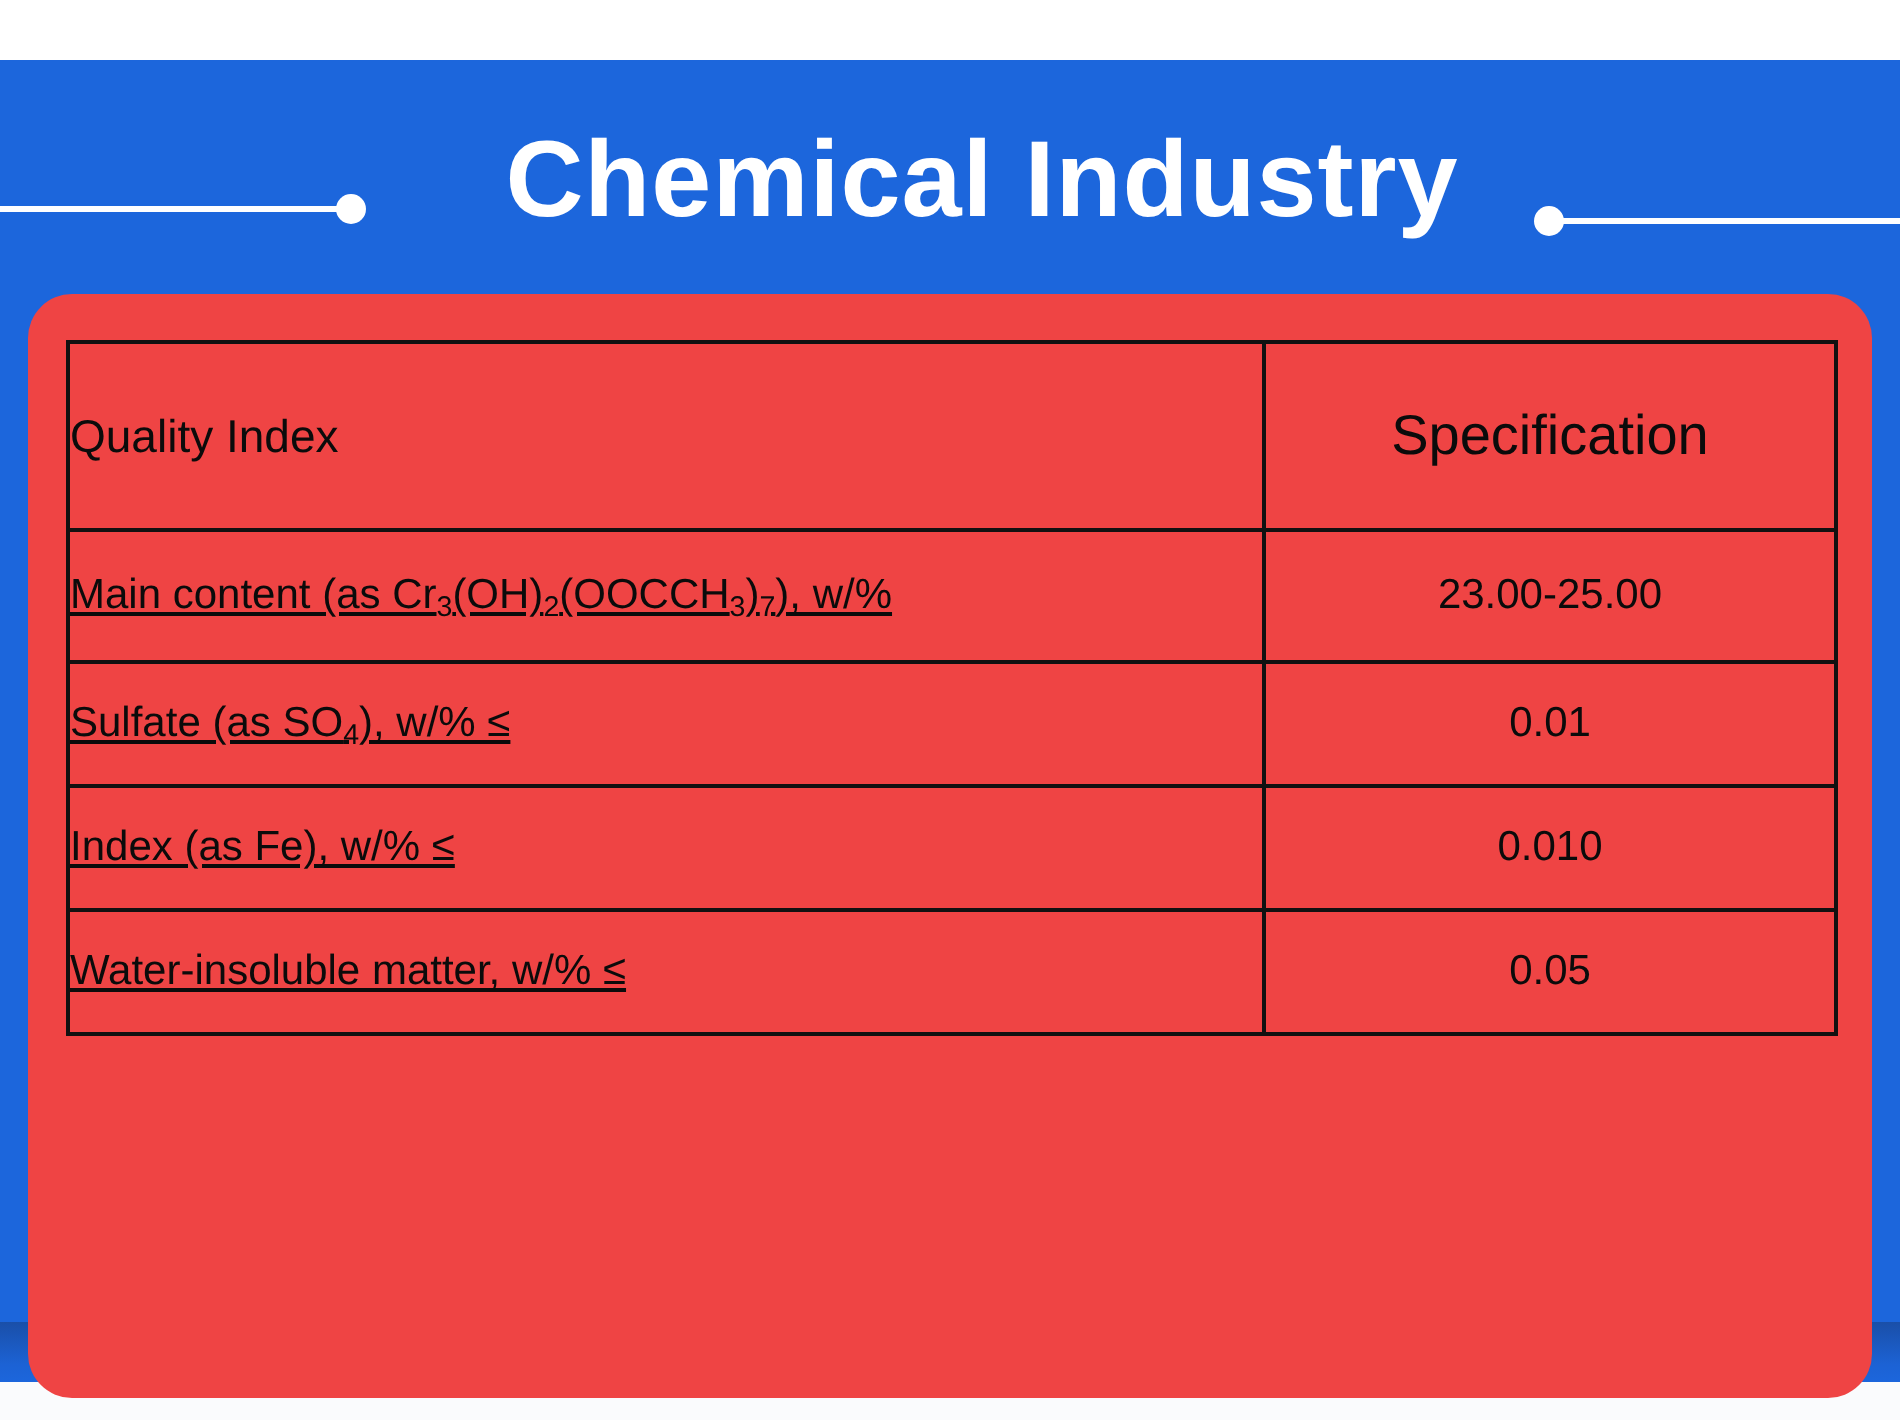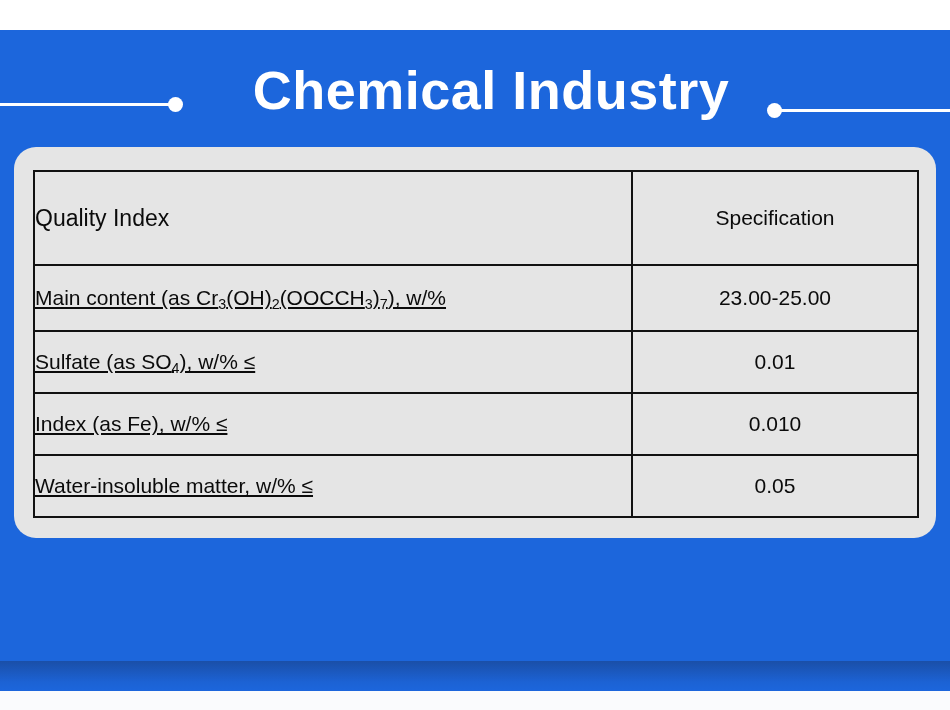--- a/index.html
+++ b/index.html
@@ -98,22 +98,22 @@
     line-height: 1.05;
     white-space: nowrap;
   }
 
   
   .card {
     position: absolute;
     left: 14px;
     top: 147px;
     width: 922px;
-    height: 391px;
-    background: #e5e5e5;
+    height: 552px;
+    background: #ef4444;
     border-radius: 22px;
     box-sizing: border-box;
   }
 
   
   .spec-table {
     position: absolute;
     left: 19px;
     top: 23px;
     width: 884px;
@@ -133,21 +133,21 @@
 
   .hdr-index {
     height: 92px;
     text-align: left;
     padding-left: 12px;
     font-size: 23px;
   }
   .hdr-spec {
     height: 92px;
     text-align: center;
-    font-size: 21px;
+    font-size: 28px;
     padding-top: 26px;
   }
 
   .cell-index {
     height: 60px;
     text-align: left;
     padding-left: 10px;
     font-size: 21px;
     line-height: 1.2;
     text-decoration: underline;

